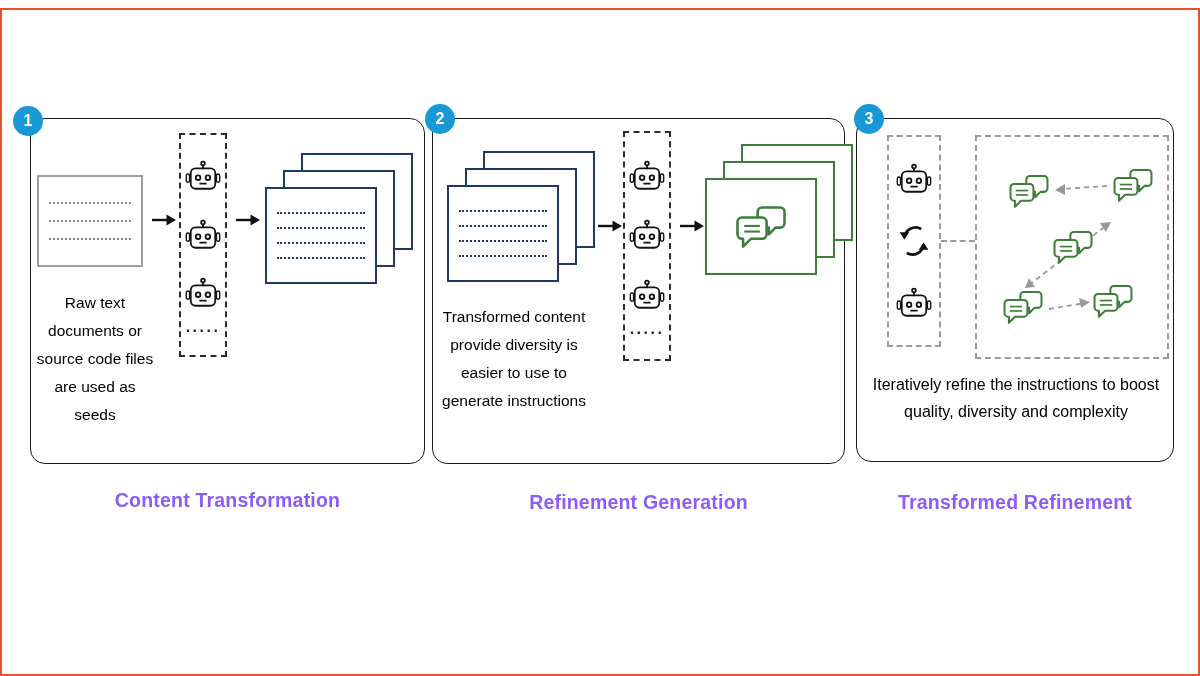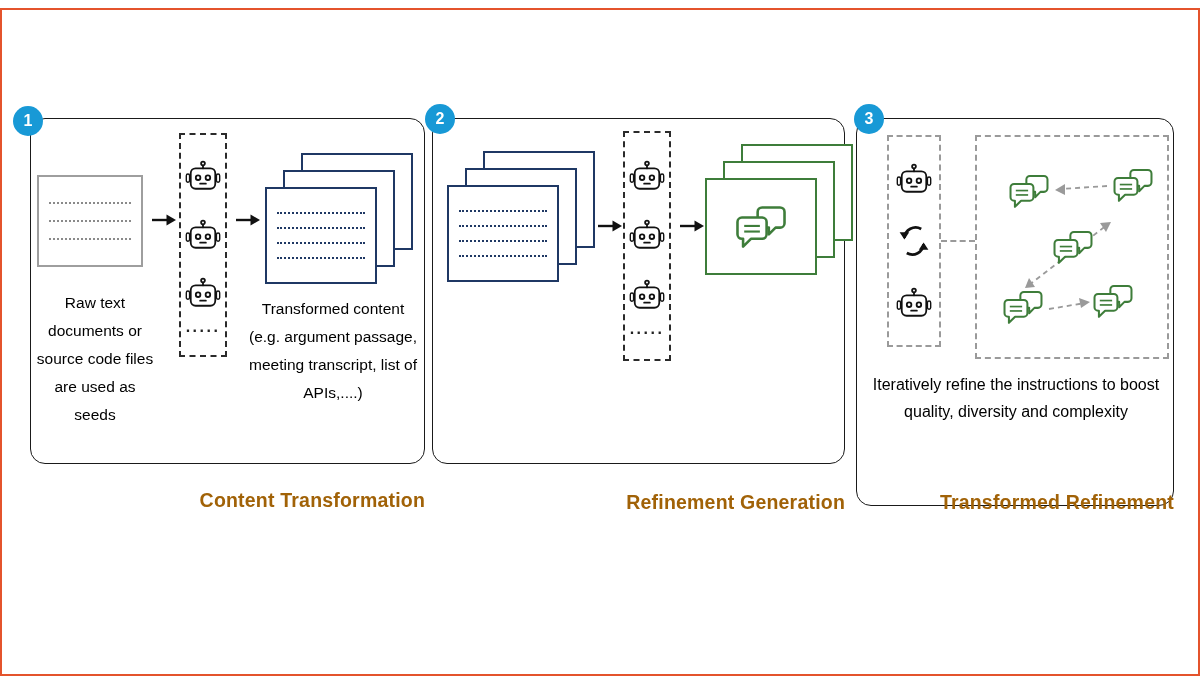--- a/index.html
+++ b/index.html
@@ -22,21 +22,21 @@
   .stack{position:absolute}
   .sheet{position:absolute;width:112px;height:97px;background:#fff;border:2px solid var(--navy,#1f3864)}
   .stack.green .sheet{border-color:var(--green,#3e7d3a)}
   .sheet.s3{right:0;top:0}
   .sheet.s2{right:18px;top:17px}
   .sheet.s1{right:36px;top:34px;display:flex;flex-direction:column;justify-content:center;gap:13px;padding:0 10px;color:var(--navy,#1f3864)}
   .sheet.s1.iconface{align-items:center;justify-content:center;gap:0;padding:0}
   .sheet .icon{color:var(--green,#3e7d3a)}
   .sheet .icon svg{width:56px;height:45px}
   .cap{position:absolute;font-size:15.5px;line-height:1.8;text-align:center;color:#000}
-  .title{position:absolute;font-size:19.5px;font-weight:700;text-align:right;color:#a16207;letter-spacing:.2px}
+  .title{position:absolute;font-size:19.5px;font-weight:700;text-align:center;color:#8b5cf6;letter-spacing:.2px}
   .connector{position:absolute;border-top:2px dashed #9a9a9a}
   .bigbox{position:absolute;border:2px dashed #9a9a9a;background:#fff}
   .relarrows{position:absolute;left:0;top:0}
   .chatpos{position:absolute;color:var(--green,#3e7d3a)}
   .chatpos svg{width:44px;height:36px}
 </style>
 </head>
 <body>
 
 <div class="canvas">
@@ -113,21 +113,20 @@
       <div class="sheet s3"></div>
       <div class="sheet s2"></div>
       <div class="sheet s1">
         <i class="dl"></i>
         <i class="dl"></i>
         <i class="dl"></i>
         <i class="dl"></i>
       </div>
     </div>
     <p class="cap" style="left:2px;top:170px;width:124px">Raw text documents or source code files are used as seeds</p>
-    <p class="cap" style="left:214px;top:176px;width:176px">Transformed content (e.g. argument passage, meeting transcript, list of APIs,....)</p>
   </section>
   <h2 class="title" style="left:30px;top:489px;width:395px">Content Transformation</h2>
 
   <section class="panel" style="left:432px;top:118px;width:413px;height:346px">
     <div class="stack navy" style="left:14px;top:32px;width:148px;height:140px">
       <div class="sheet s3"></div>
       <div class="sheet s2"></div>
       <div class="sheet s1">
         <i class="dl"></i>
         <i class="dl"></i>
@@ -203,24 +202,25 @@
                 <path d="M8 12 h18 a4 4 0 0 1 4 4 v11 a4 4 0 0 1 -4 4 h-10 l-7 7 v-7 h-1 a4 4 0 0 1 -4 -4 v-11 a4 4 0 0 1 4 -4 z"></path>
               </g>
               <g stroke="currentColor" stroke-width="1.9">
                 <line x1="10" y1="19.5" x2="24" y2="19.5"></line>
                 <line x1="10" y1="24.5" x2="24" y2="24.5"></line>
               </g>
             </svg>
           </span>
       </div>
     </div>
+    <p class="cap" style="left:0px;top:184px;width:162px">Transformed content provide diversity is easier to use to generate instructions</p>
   </section>
   <h2 class="title" style="left:432px;top:491px;width:413px">Refinement Generation</h2>
 
-  <section class="panel" style="left:856px;top:118px;width:318px;height:388px">
+  <section class="panel" style="left:856px;top:118px;width:318px;height:344px">
     <div class="agentbox gray" style="left:30px;top:16px;width:54px;height:212px">
       <span class="icon">
           <svg viewBox="0 0 44 40">
             <g fill="none" stroke="#111" stroke-width="2.2" stroke-linecap="round">
               <circle cx="22" cy="4" r="2.3"></circle>
               <line x1="22" y1="6.6" x2="22" y2="10"></line>
               <rect x="7" y="10" width="30" height="25" rx="6"></rect>
               <rect x="1.6" y="17" width="4" height="10" rx="2" stroke-width="1.7"></rect>
               <rect x="38.4" y="17" width="4" height="10" rx="2" stroke-width="1.7"></rect>
               <circle cx="16" cy="21.5" r="2.8"></circle>

